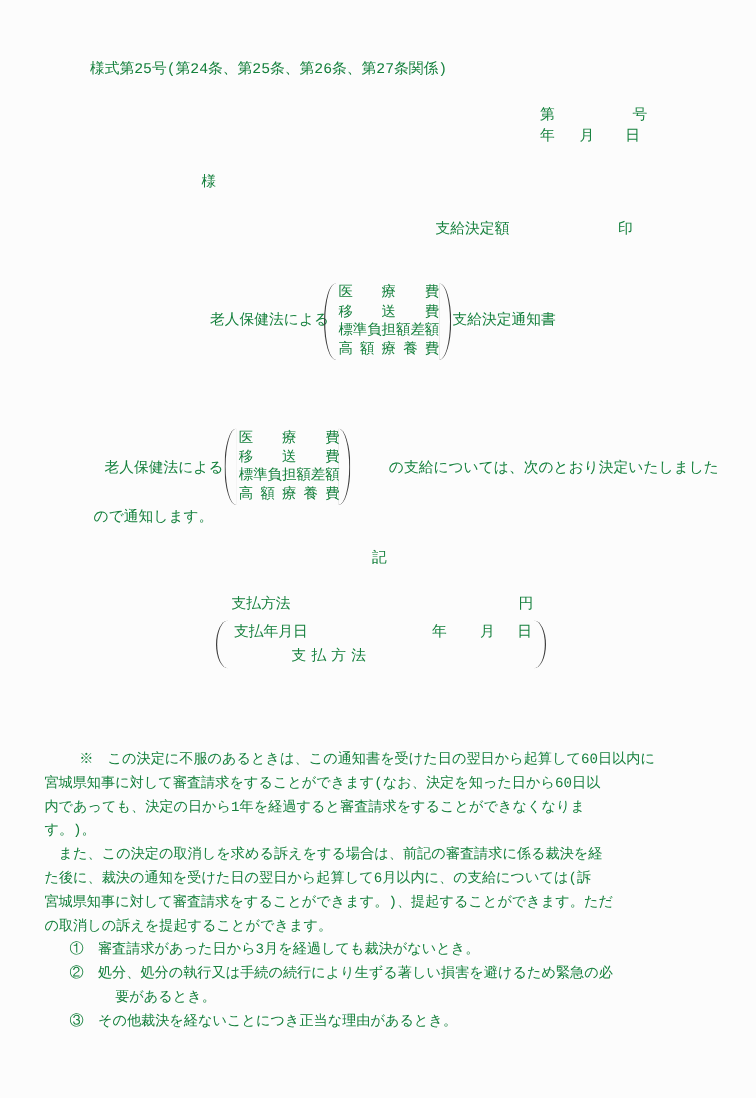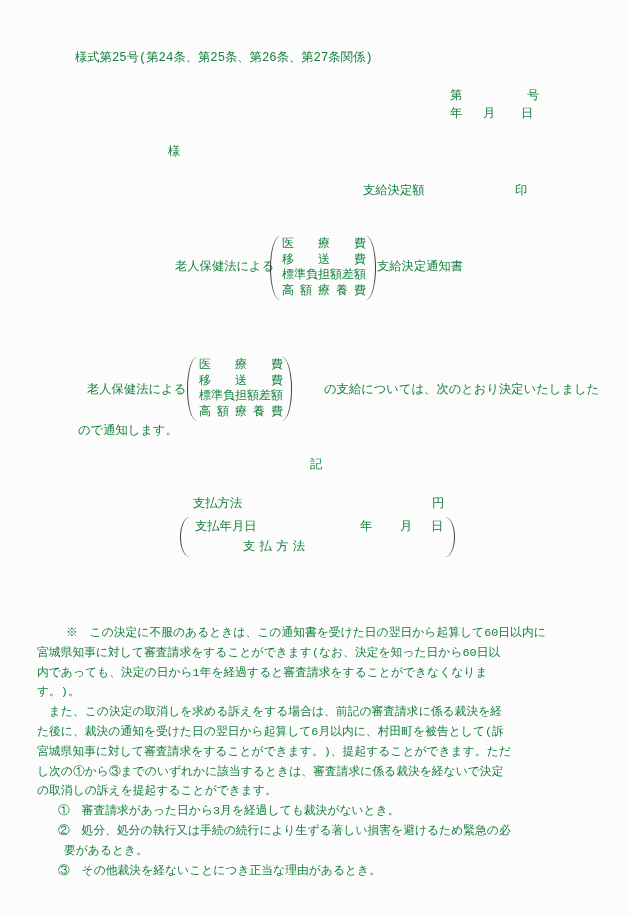--- a/index.html
+++ b/index.html
@@ -28,21 +28,21 @@
     height:15.5px; line-height:15.5px; font-size:12px;
     text-align:justify; text-align-last:justify;
   }
   .just { text-align:justify; text-align-last:justify;margin-left:48px; }
   
   .note { position:absolute; left:0; top:624px; width:630px; font-size:11.8px; }
   .note .nl { height:19.8px; line-height:19.8px; white-space:pre; }
   .nl-star { padding-left:66px; }
   .nl-body { padding-left:37px; }
   .nl-num  { padding-left:58px; }
-  .nl-num2 { padding-left:64px; }
+  .nl-num2 { padding-left:96px; }
 </style>
 </head>
 <body>
 
 <div class="page">
 
   <div class="abs" style="left:75px; top:51px;">様式第25号(第24条、第25条、第26条、第27条関係)</div>
 
   <div class="abs" style="left:450px; top:89px;">第</div>
   <div class="abs" style="left:527px; top:89px;">号</div>
@@ -92,23 +92,22 @@
   <div class="abs" style="left:431px; top:520px;">日</div>
   <div class="abs just" style="left:195px; top:540px; width:62px;">支払方法</div>
   <div class="paren paren-close" style="left:445px; top:517px; height:40px;"></div>
 
   <div class="note">
     <div class="nl nl-star">※　この決定に不服のあるときは、この通知書を受けた日の翌日から起算して60日以内に</div>
     <div class="nl nl-body">宮城県知事に対して審査請求をすることができます(なお、決定を知った日から60日以</div>
     <div class="nl nl-body">内であっても、決定の日から1年を経過すると審査請求をすることができなくなりま</div>
     <div class="nl nl-body">す。)。</div>
     <div class="nl nl-body">　また、この決定の取消しを求める訴えをする場合は、前記の審査請求に係る裁決を経</div>
-    <div class="nl nl-body">た後に、裁決の通知を受けた日の翌日から起算して6月以内に、村田町を被告として(訴</div>
+    <div class="nl nl-body">た後に、裁決の通知を受けた日の翌日から起算して6月以内に、の支給については(訴</div>
     <div class="nl nl-body">宮城県知事に対して審査請求をすることができます。)、提起することができます。ただ</div>
-    <div class="nl nl-body">し次の①から③までのいずれかに該当するときは、審査請求に係る裁決を経ないで決定</div>
     <div class="nl nl-body">の取消しの訴えを提起することができます。</div>
     <div class="nl nl-num">①　審査請求があった日から3月を経過しても裁決がないとき。</div>
     <div class="nl nl-num">②　処分、処分の執行又は手続の続行により生ずる著しい損害を避けるため緊急の必</div>
     <div class="nl nl-num2">要があるとき。</div>
     <div class="nl nl-num">③　その他裁決を経ないことにつき正当な理由があるとき。</div>
   </div>
 
 </div>
 
 </body></html>

